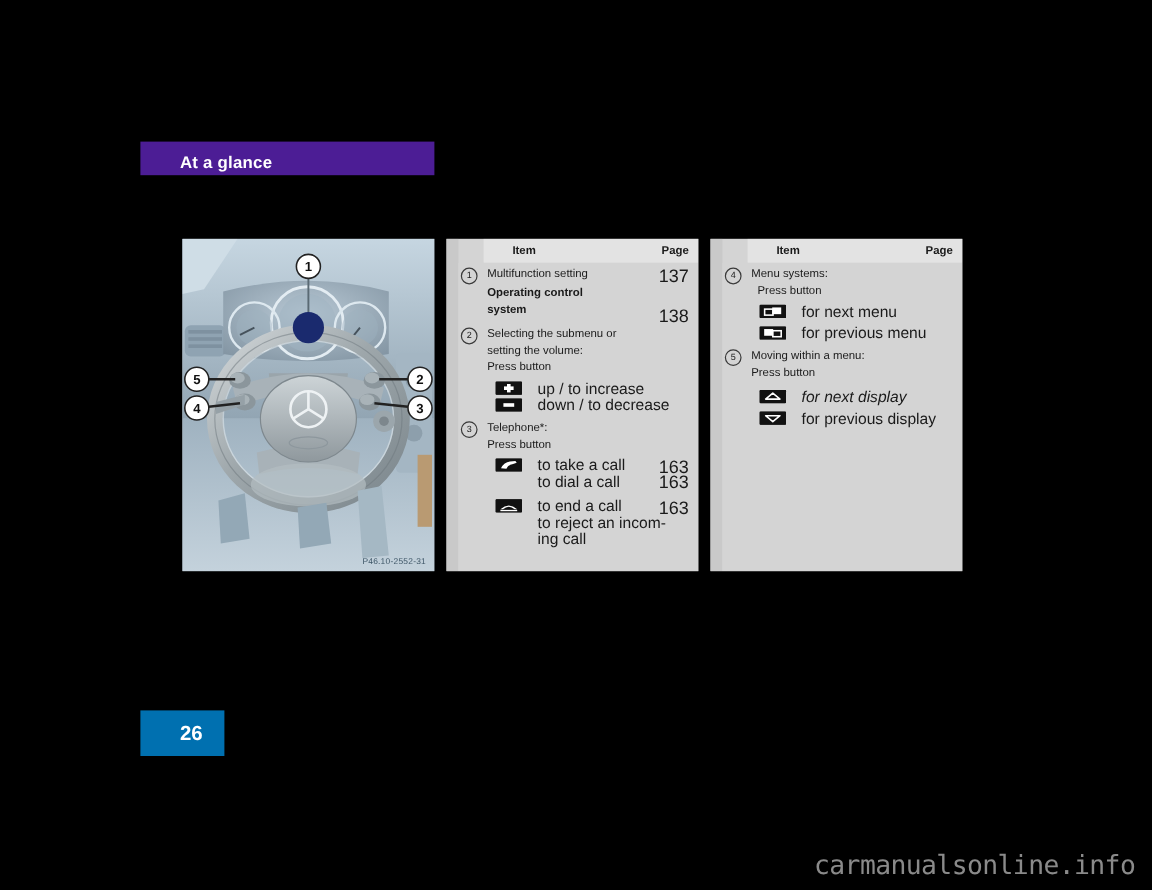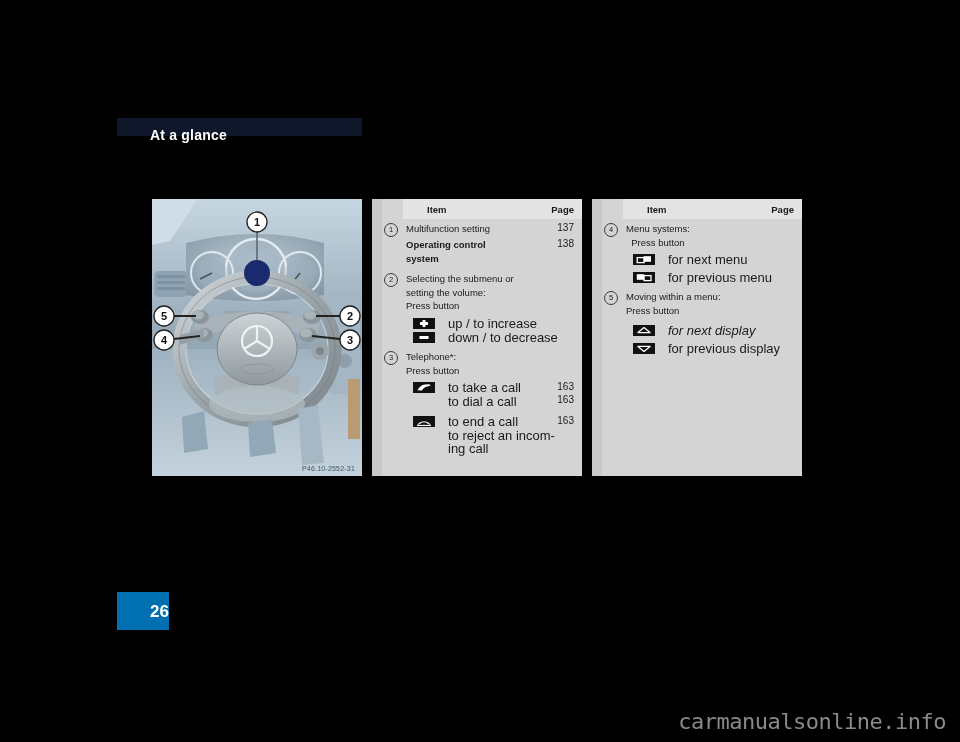--- a/index.html
+++ b/index.html
@@ -14,39 +14,39 @@
     font-family: "Liberation Sans", sans-serif;
     overflow: hidden;
   }
 
   
   #section-banner {
     position: absolute;
     left: 117px;
     top: 118px;
     width: 245px;
-    height: 18px;
-    background: #0f172a;
+    height: 28px;
+    background: #4c1d95;
     color: #ffffff;
     font-size: 14px;
     font-weight: bold;
     letter-spacing: 0.2px;
   }
   #section-banner .banner-text {
     position: absolute;
     left: 33px;
     top: 9px;
   }
 
   
   #page-number-badge {
     position: absolute;
     left: 117px;
     top: 592px;
-    width: 52px;
+    width: 70px;
     height: 38px;
     background: #0070b0;
     color: #ffffff;
     font-size: 17px;
     font-weight: bold;
   }
   #page-number-badge .pn {
     position: absolute;
     left: 33px;
     top: 10px;
@@ -140,21 +140,21 @@
     position: absolute;
     left: 24px;
     line-height: 13.5px;
     font-size: 9.5px;
     white-space: pre-line;
   }
   .row-text.bold { font-weight: bold; }
   .page-num {
     position: absolute;
     right: 8px;
-    font-size: 10px;
+    font-size: 15px;
     text-align: right;
   }
 
   
   .glyph-btn {
     position: absolute;
     left: 31px;
     width: 22px;
     height: 11px;
     background: #111111;
@@ -321,21 +321,21 @@
 
     <div class="row" style="top:3px;">
       <span class="num-marker" style="top:1px;">1</span>
       <span class="row-text" style="top:0px;">Multifunction setting</span>
       <span class="page-num" style="top:0px;">137</span>
     </div>
 
     <div class="row" style="top:19px;">
       <span class="row-text bold" style="top:0px;">Operating control
 system</span>
-      <span class="page-num" style="top:0px;text-align:center;">138</span>
+      <span class="page-num" style="top:17px;text-align:center;">138</span>
     </div>
 
     <div class="row" style="top:53px;">
       <span class="num-marker" style="top:1px;">2</span>
       <span class="row-text" style="top:0px;">Selecting the submenu or
 setting the volume:
 Press button</span>
     </div>
 
     <div class="row" style="top:99px;">

